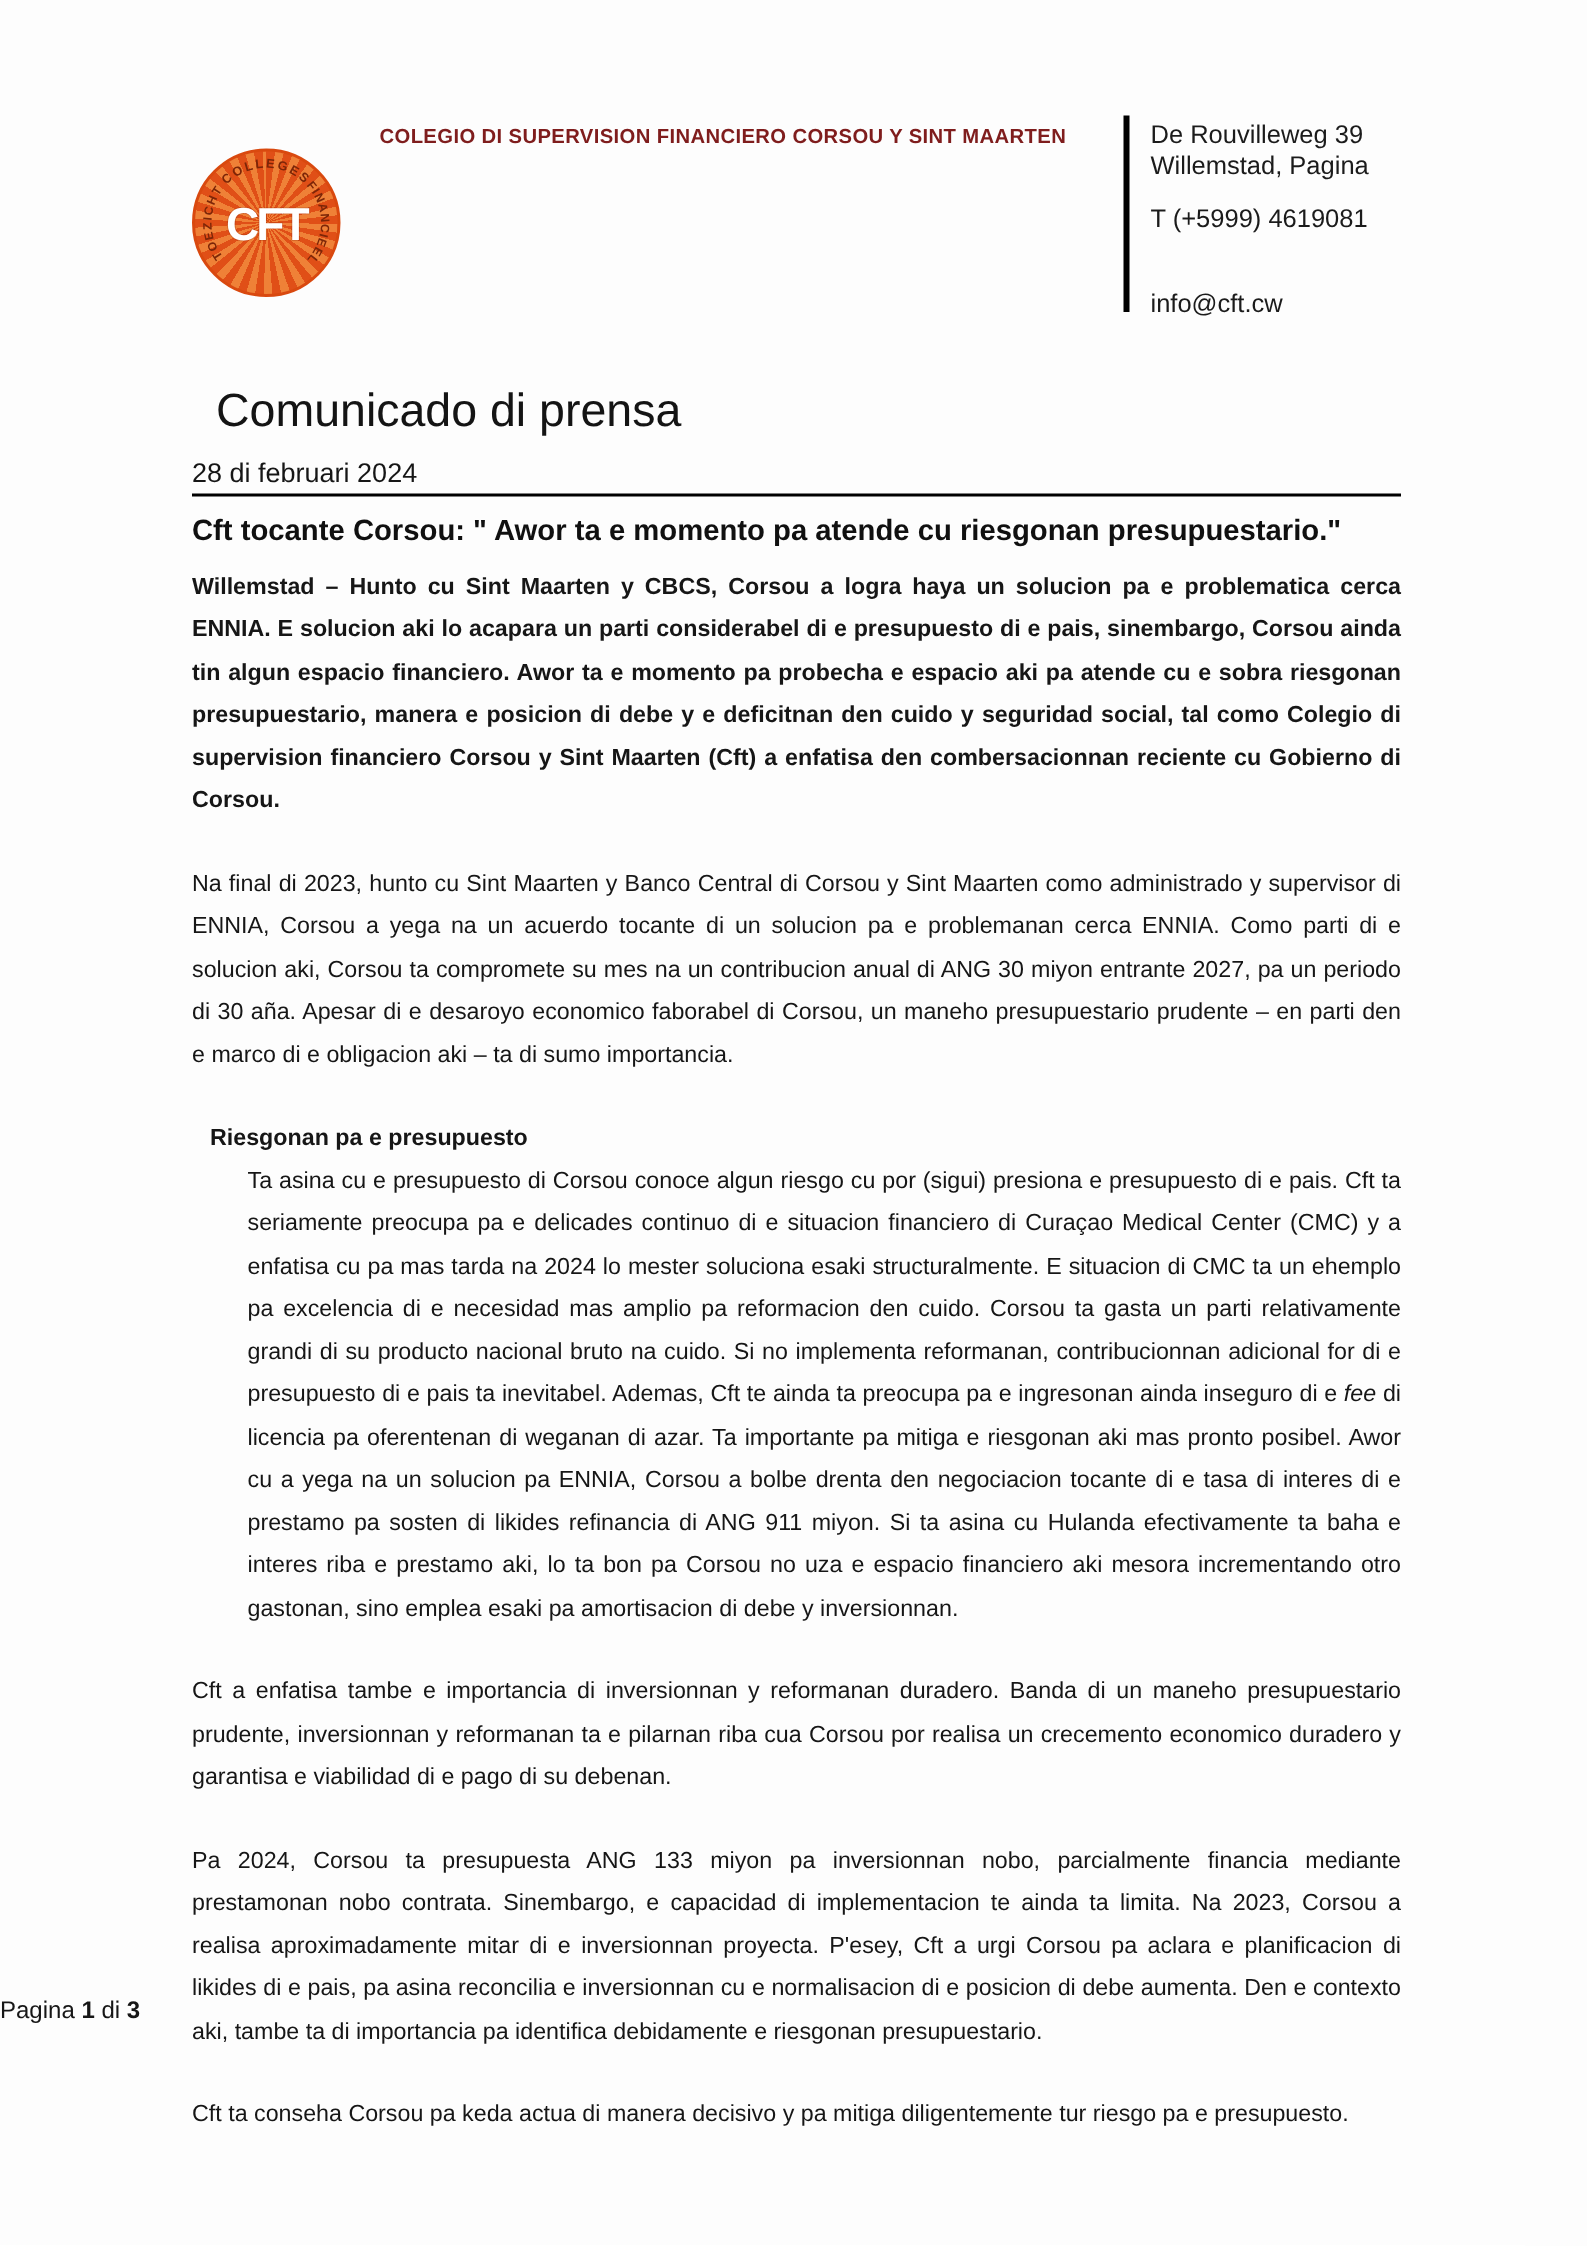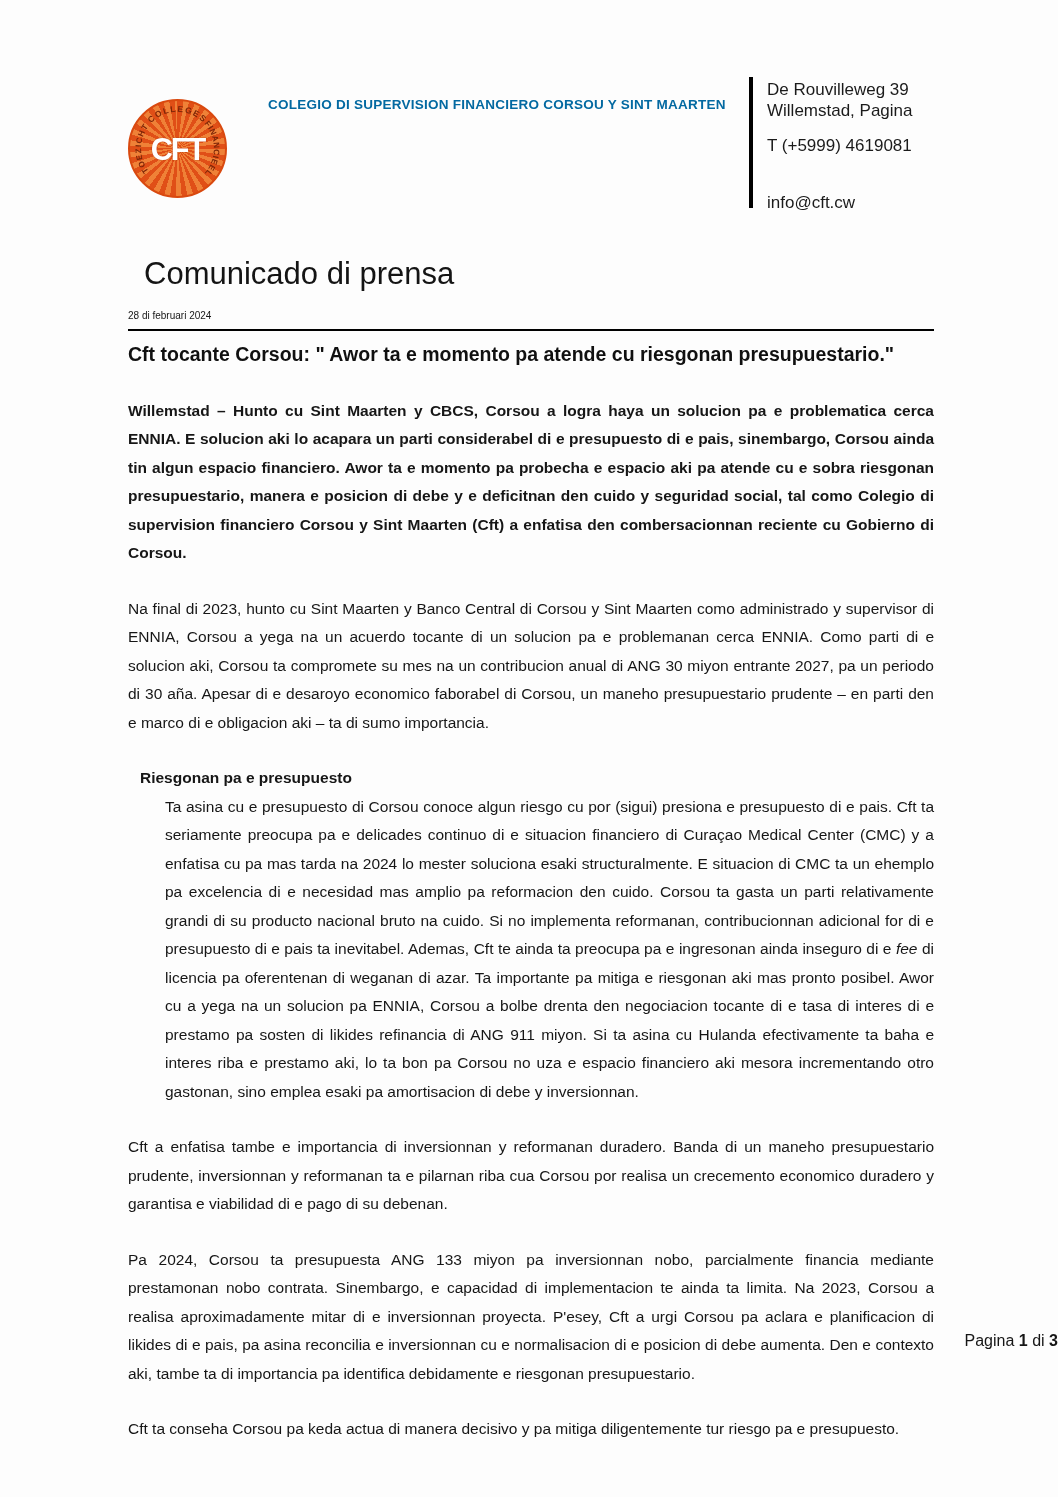--- a/index.html
+++ b/index.html
@@ -27,28 +27,27 @@
     inset: 0;
     border-radius: 50%;
     background-color: #e4571d;
     background-image: repeating-conic-gradient(#e04f17 0deg 7deg, #ef8137 7deg 14deg);
     border: 2px solid #d9490f;
   }
   .logo-overlay { position: absolute; inset: 0; width: 100%; height: 100%; }
 
   .org-name {
     position: absolute;
-    left: 268px;
+    left: 253px;
     top: 83px;
     width: 488px;
     font-size: 13.5px;
     font-weight: bold;
     letter-spacing: 0.25px;
-    color: #0369a1;
-    margin-top: 14px;
+    color: #7f1d1d;
   }
   .header-divider {
     position: absolute;
     left: 749px;
     top: 77px;
     width: 4px;
     height: 131px;
     background: #000;
   }
   .contact {
@@ -71,21 +70,21 @@
   }
   .doc-title {
     margin: 16px;
     font-size: 31px;
     font-weight: 400;
     line-height: 34px;
     color: #141414;
   }
   .doc-date {
     margin-top: 4px;
-    font-size: 10px;
+    font-size: 18px;
     line-height: 17px;
   }
   .title-rule {
     border: none;
     border-top: 2px solid #000;
     margin: 5px 0 0 0;
   }
   .headline {
     margin: 10px 0 0 0;
     font-size: 19.5px;
@@ -93,36 +92,36 @@
     line-height: 27.5px;
     text-align: justify;
     color: #101010;
   }
   p.body {
     margin: 27px 0 0 0;
     font-size: 15.5px;
     line-height: 28.5px;
     text-align: justify;
   }
-  p.lead { font-weight: bold; margin-top: 28px; }
+  p.lead { font-weight: bold; margin-top: 9px; }
   .section-heading {
     margin: 27px 0 0 12px;
     font-size: 15.5px;
     font-weight: bold;
     line-height: 28.5px;
   }
   .section-heading + p.body { margin-top: 0; margin-left: 37px; }
 
   
   .footer {
     position: absolute;
     left: 0;
     right: 0;
     top: 1332px;
-    text-align: right;
+    text-align: left;
     font-size: 16px;
     color: #161616;
   }
   .footer b { font-weight: bold; }
 </style>
 </head>
 <body>
 
 <div class="page">
 

